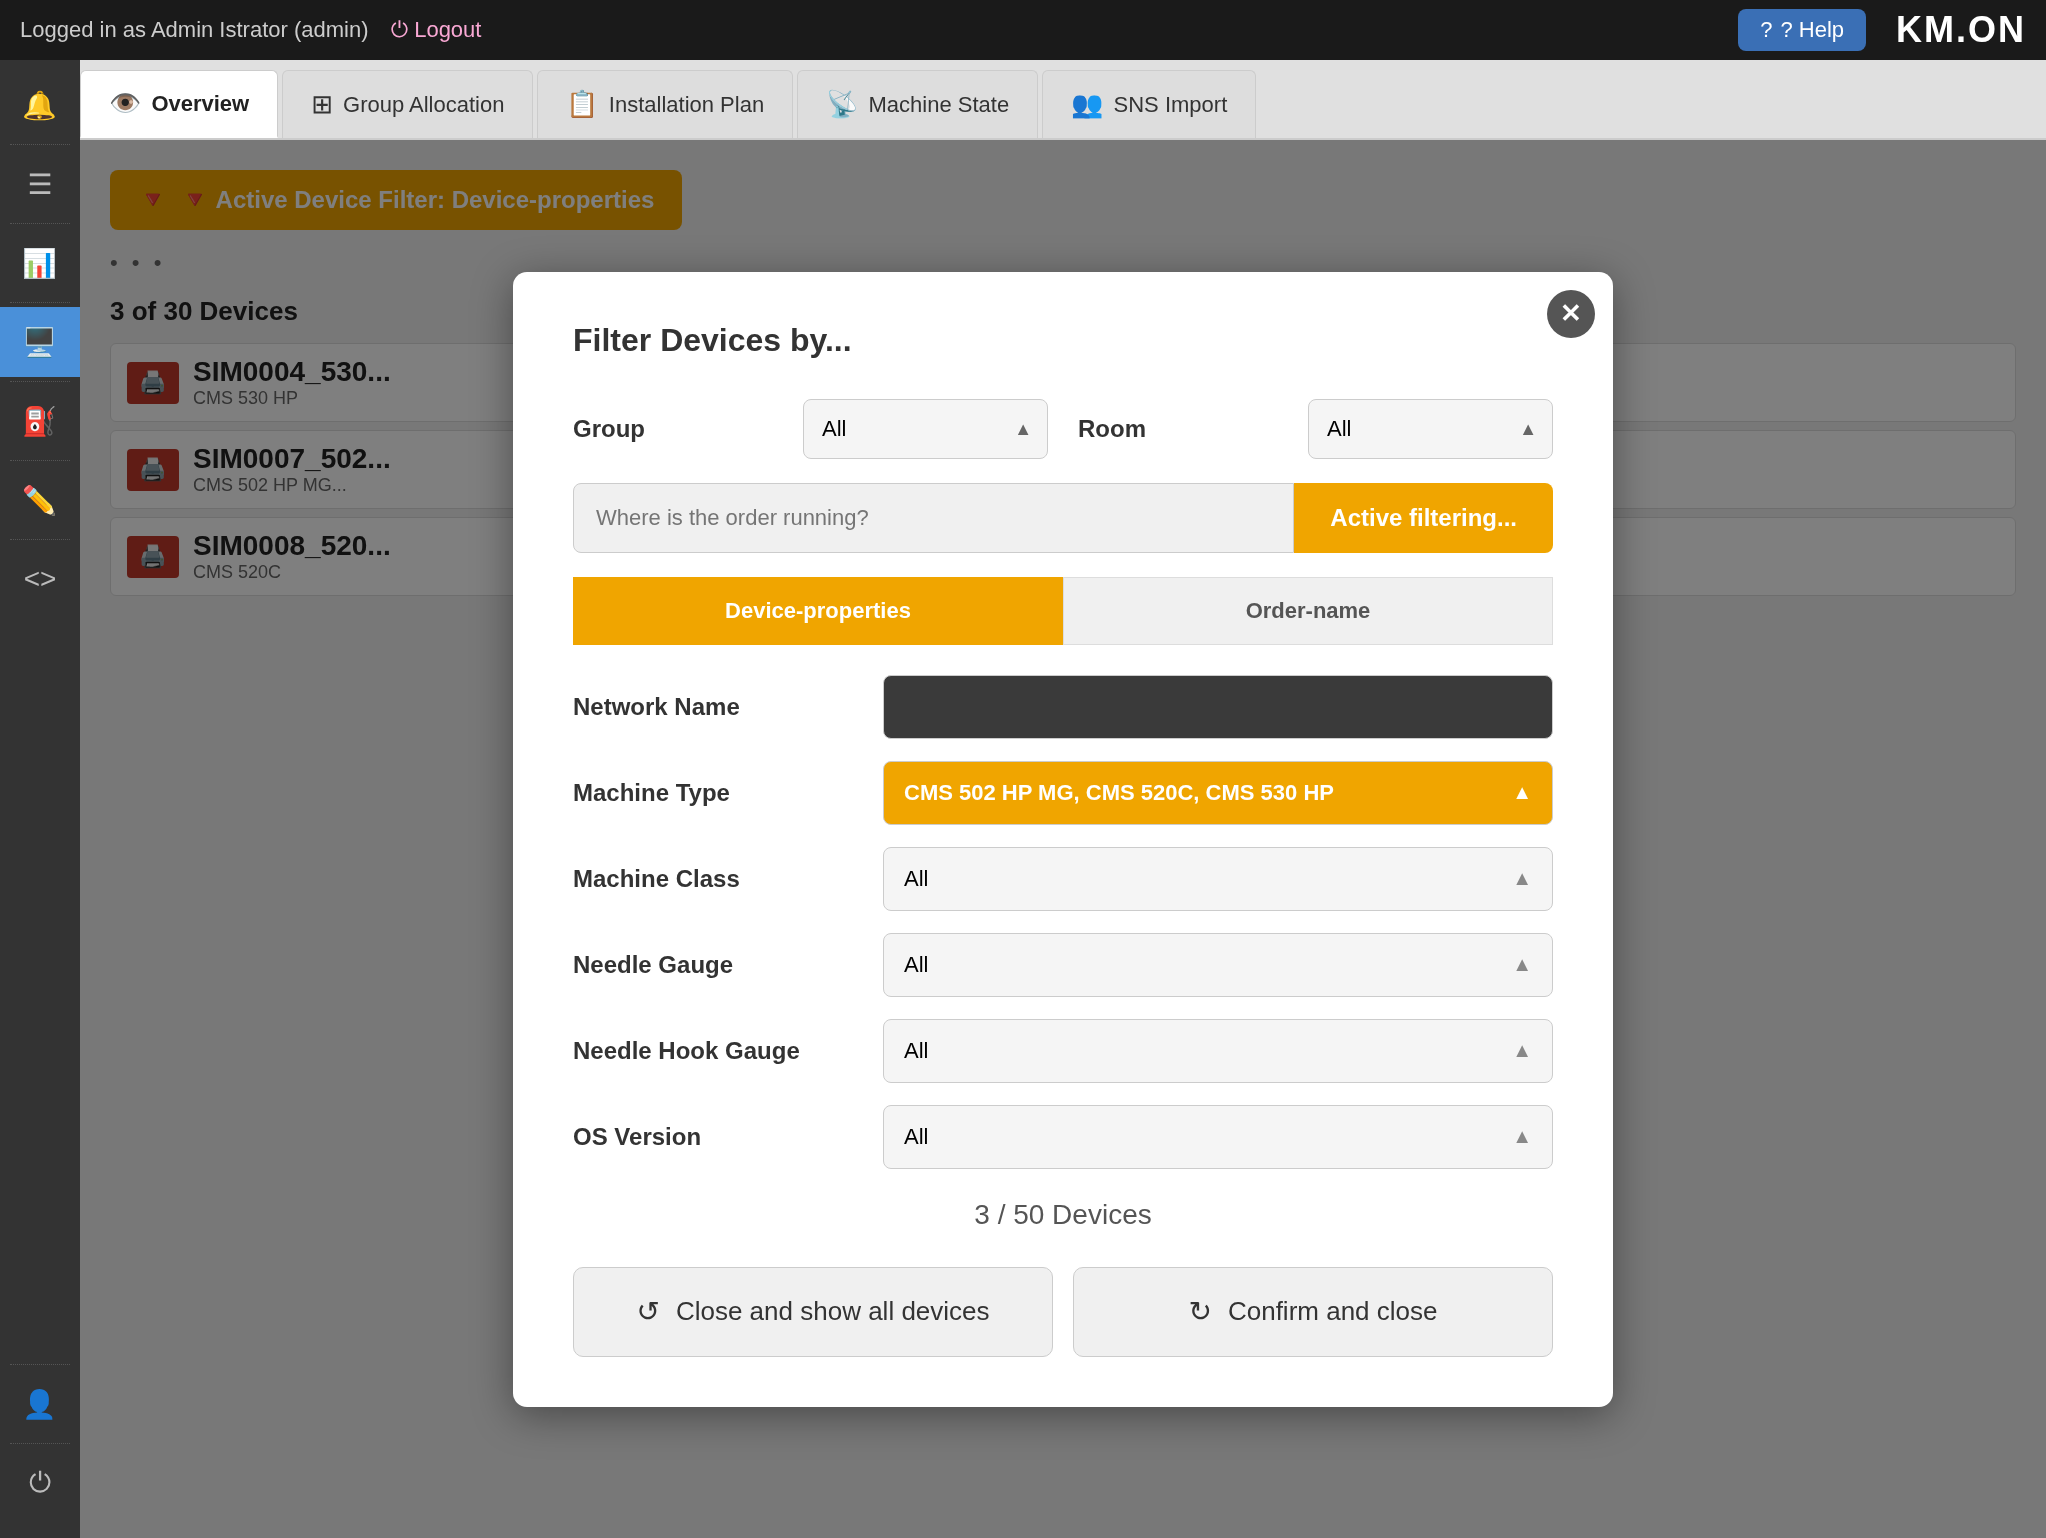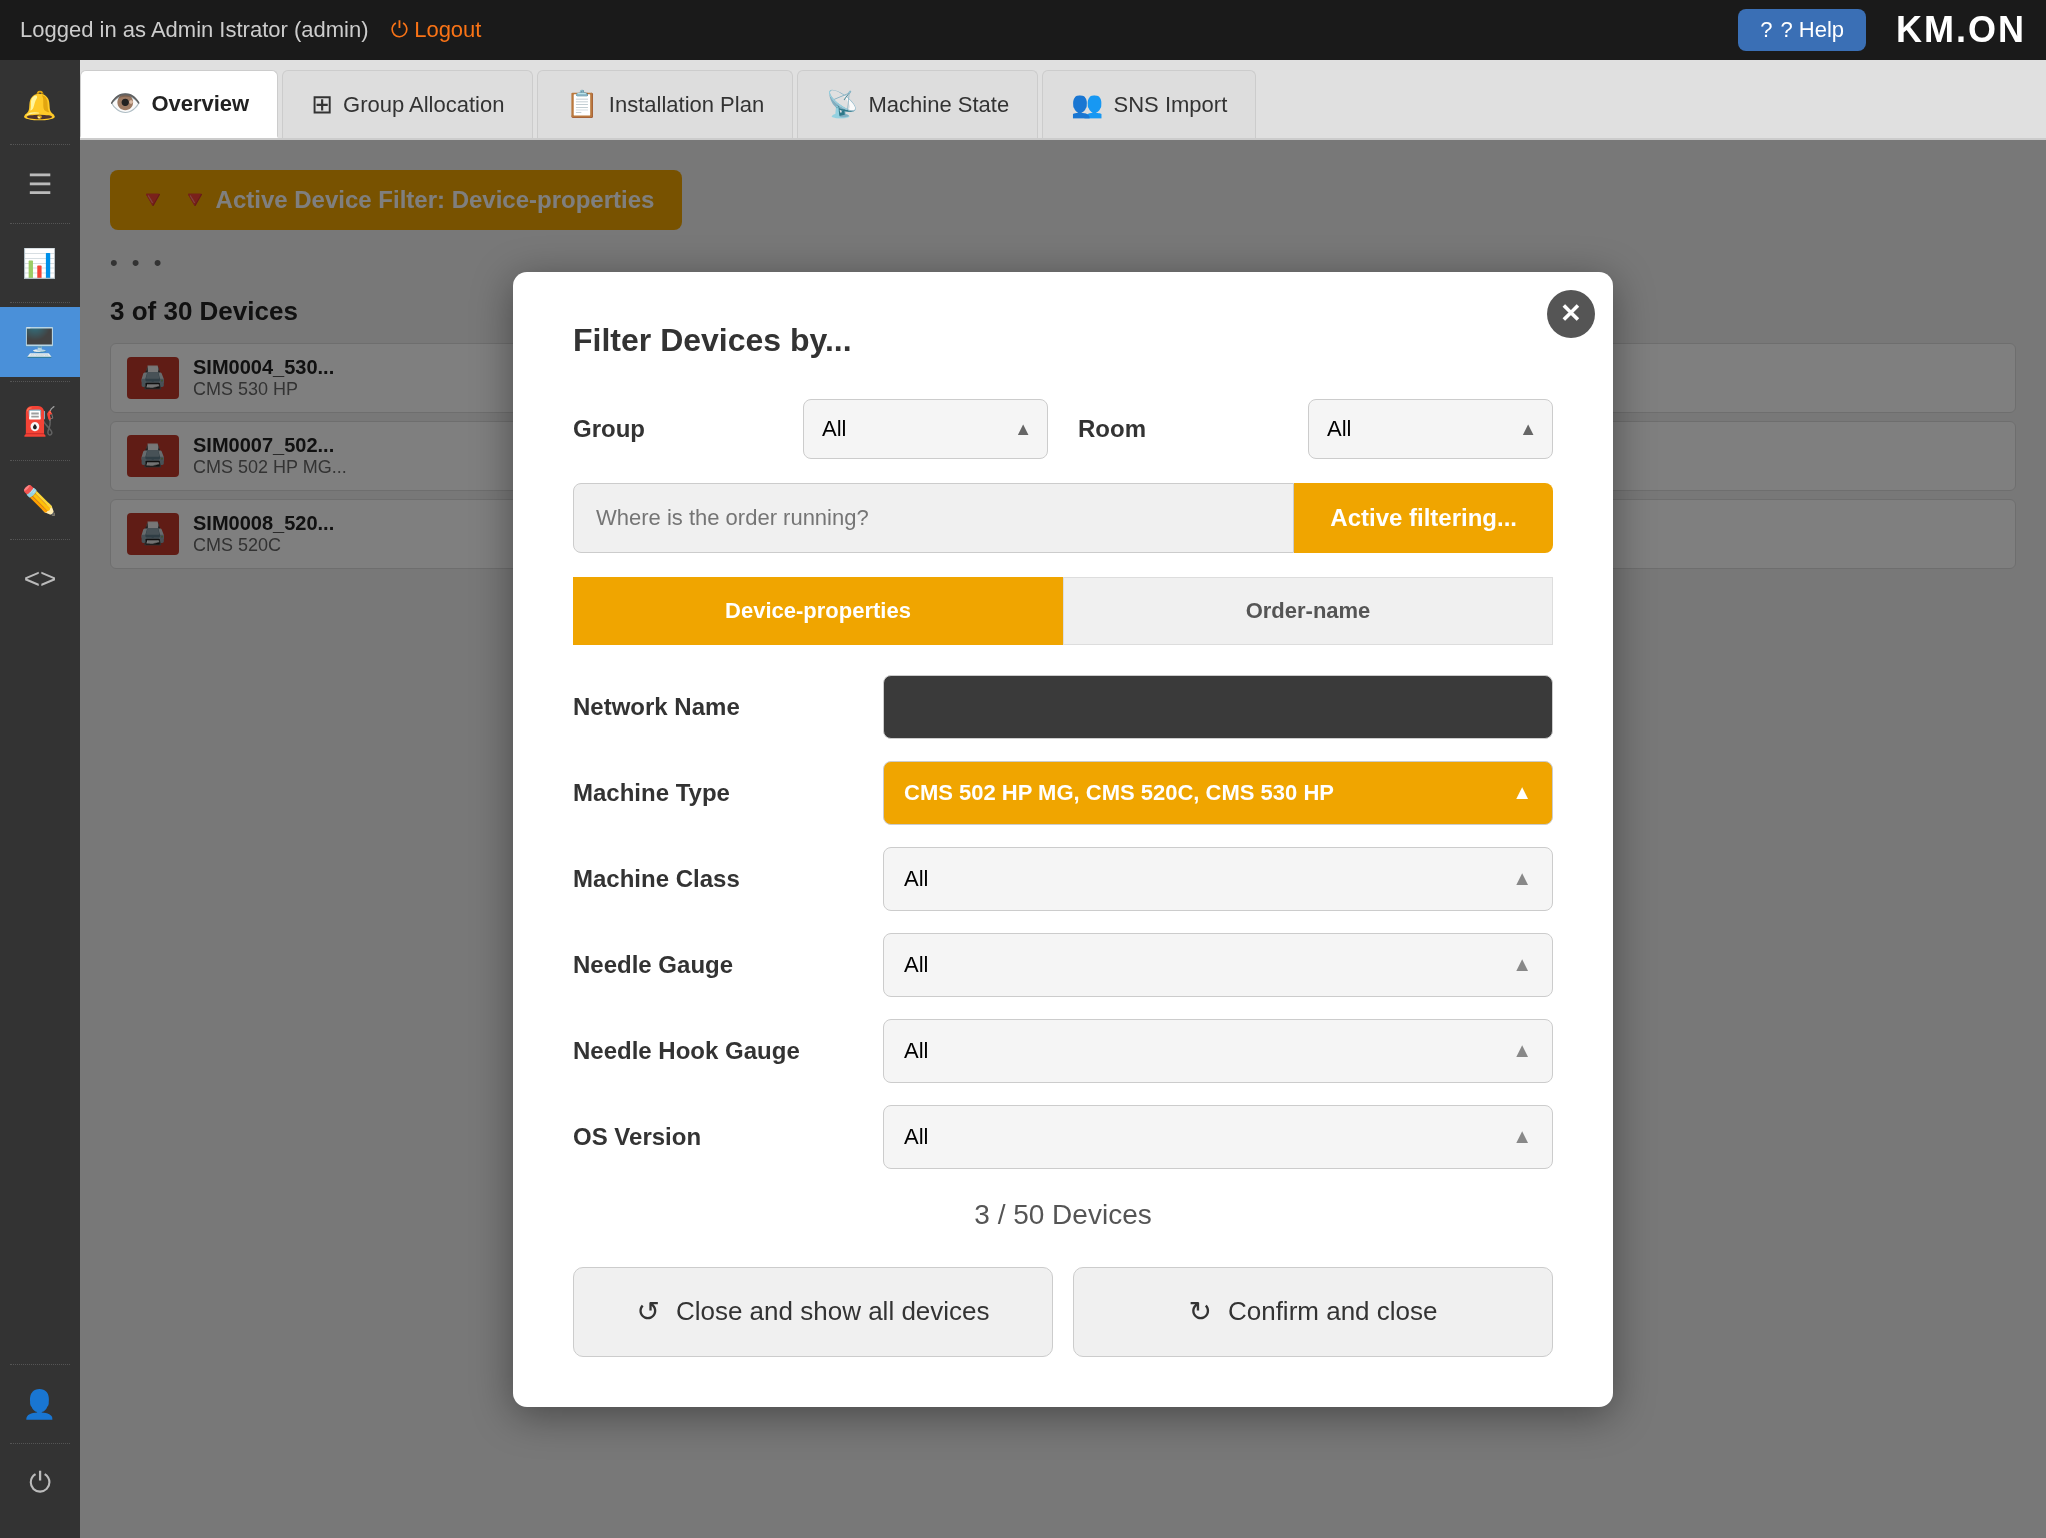--- a/index.html
+++ b/index.html
@@ -19,21 +19,21 @@
       display: flex;
       align-items: center;
       padding: 0 20px;
       justify-content: space-between;
     }
     .top-bar-left {
       color: #ccc;
       font-size: 22px;
     }
     .logout-link {
-      color: #f97316;
+      color: #f9a8d4;
       font-size: 22px;
       margin-left: 16px;
     }
     .top-bar-right {
       display: flex;
       align-items: center;
       gap: 30px;
     }
     .help-btn {
       background: #3a6fb5;
@@ -199,21 +199,21 @@
       align-items: center;
       justify-content: center;
       color: white;
       font-size: 22px;
     }
     .device-info {
       display: flex;
       flex-direction: column;
     }
     .device-name {
-      font-size: 20px;
+      font-size: 28px;
       font-weight: bold;
       color: #222;
     }
     .device-model {
       font-size: 18px;
       color: #666;
     }
 
     
     .modal-overlay {

